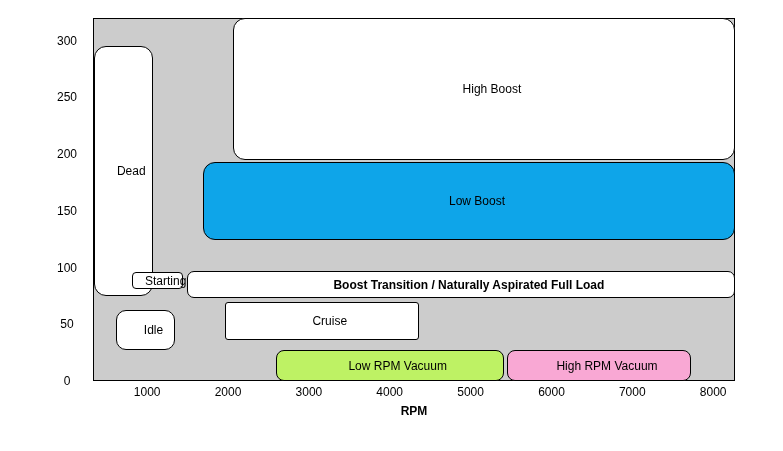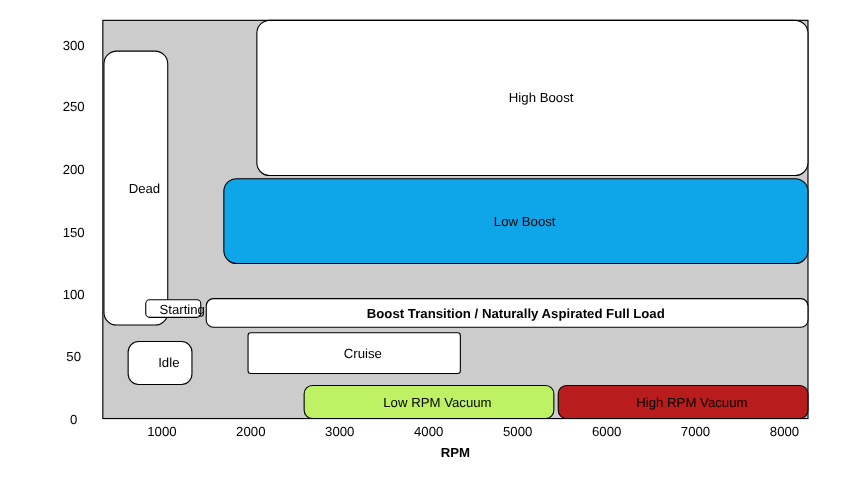--- a/index.html
+++ b/index.html
@@ -100,21 +100,21 @@
       </div>
       <div class="region" style="left: 186.8px; top: 271px; width: 548.2px; height: 27.2px; background: rgb(255, 255, 255); border-color: rgb(0, 0, 0); border-radius: 7px; font-weight: bold;">
         <span>Boost Transition / Naturally Aspirated Full Load</span>
       </div>
       <div class="region" style="left: 224.8px; top: 301.6px; width: 194px; height: 38.6px; background: rgb(255, 255, 255); border-color: rgb(0, 0, 0); border-radius: 3px;">
         <span>Cruise</span>
       </div>
       <div class="region" style="left: 275.7px; top: 350.4px; width: 228px; height: 30.6px; background: #bef264; border-color: rgb(0, 0, 0); border-radius: 8px;">
         <span>Low RPM Vacuum</span>
       </div>
-      <div class="region" style="left: 507px; top: 350.4px; width: 228px; height: 30.6px; background: #b91c1c; border-color: rgb(0, 0, 0); border-radius: 8px;">
+      <div class="region" style="left: 507px; top: 350.4px; width: 184px; height: 30.6px; background: #f9a8d4; border-color: rgb(0, 0, 0); border-radius: 8px;">
         <span>High RPM Vacuum</span>
       </div>
     </div>
   <div id="y-ticks">
       <div class="y-tick" style="left: 47px; top: 374px;">0</div>
       <div class="y-tick" style="left: 47px; top: 317.3px;">50</div>
       <div class="y-tick" style="left: 47px; top: 260.6px;">100</div>
       <div class="y-tick" style="left: 47px; top: 203.8px;">150</div>
       <div class="y-tick" style="left: 47px; top: 147.1px;">200</div>
       <div class="y-tick" style="left: 47px; top: 90.4px;">250</div>

